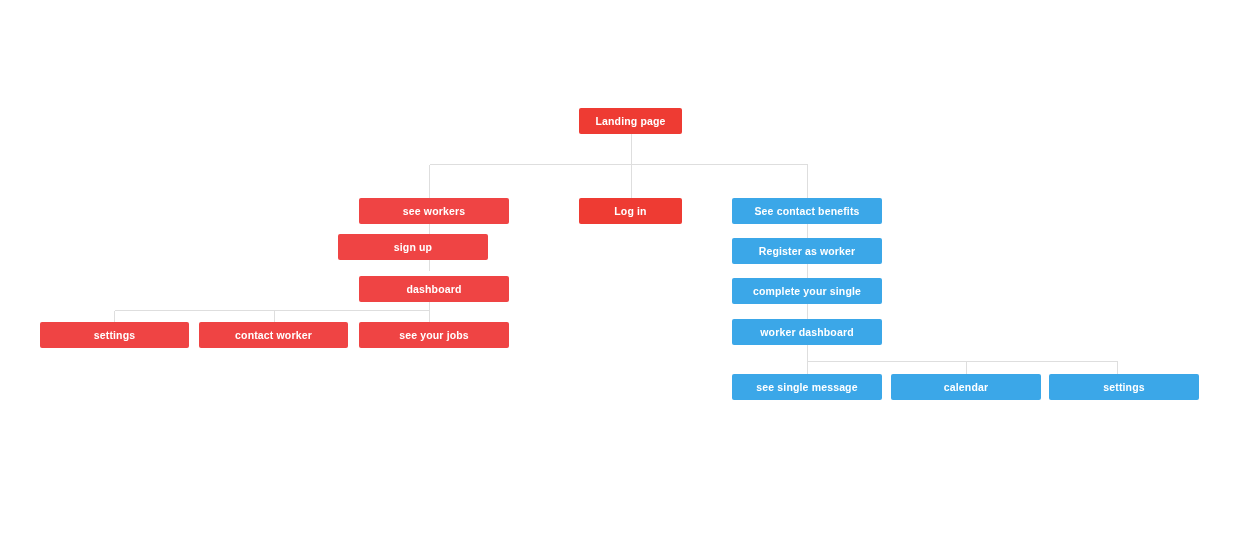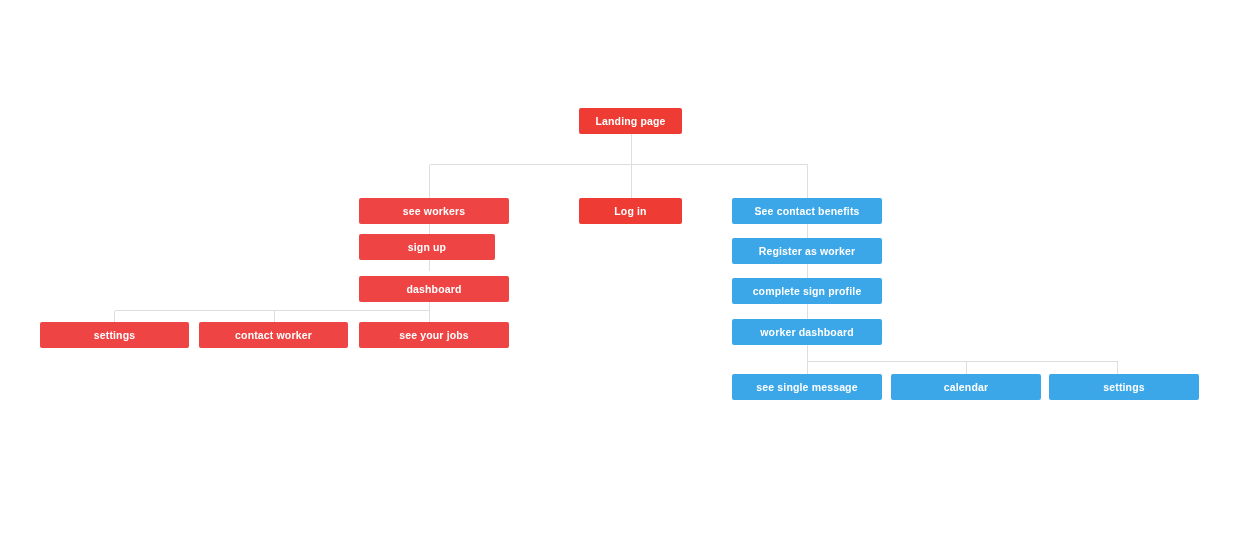--- a/index.html
+++ b/index.html
@@ -85,21 +85,21 @@
       <path d="M1117.5,361.5 L1117.5,374"></path>
     </g>
   </svg>
 
   <div class="node red" style="left:579px; top:108px; width:103px;">
       <span class="node-label">Landing page</span>
     </div>
   <div class="node green" style="left:359px; top:198px; width:150px;">
       <span class="node-label">see workers</span>
     </div>
-  <div class="node green" style="left:359px; top:234px; width:136px;">
+  <div class="node green" style="left:338px; top:234px; width:150px;">
       <span class="node-label">sign up</span>
     </div>
   <div class="node green" style="left:359px; top:276px; width:150px;">
       <span class="node-label">dashboard</span>
     </div>
   <div class="node green" style="left:40px;  top:322px; width:149px;">
       <span class="node-label">settings</span>
     </div>
   <div class="node green" style="left:199px; top:322px; width:149px;">
       <span class="node-label">contact worker</span>
@@ -110,21 +110,21 @@
   <div class="node red" style="left:579px; top:198px; width:103px;">
       <span class="node-label">Log in</span>
     </div>
   <div class="node blue" style="left:732px; top:198px; width:150px;">
       <span class="node-label">See contact benefits</span>
     </div>
   <div class="node blue" style="left:732px; top:238px; width:150px;">
       <span class="node-label">Register as worker</span>
     </div>
   <div class="node blue" style="left:732px; top:278px; width:150px;">
-      <span class="node-label">complete sign profile</span>
+      <span class="node-label">complete your single</span>
     </div>
   <div class="node blue" style="left:732px; top:319px; width:150px;">
       <span class="node-label">worker dashboard</span>
     </div>
   <div class="node blue" style="left:732px; top:374px; width:150px;">
       <span class="node-label">see single message</span>
     </div>
   <div class="node blue" style="left:891px; top:374px; width:150px;">
       <span class="node-label">calendar</span>
     </div>

